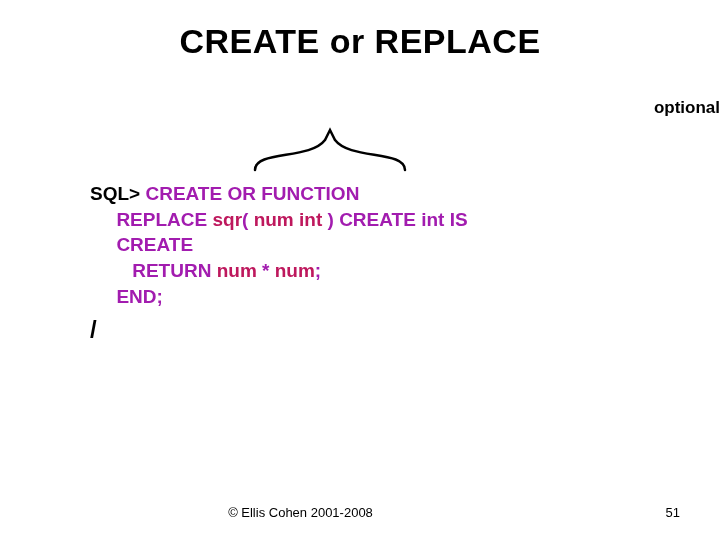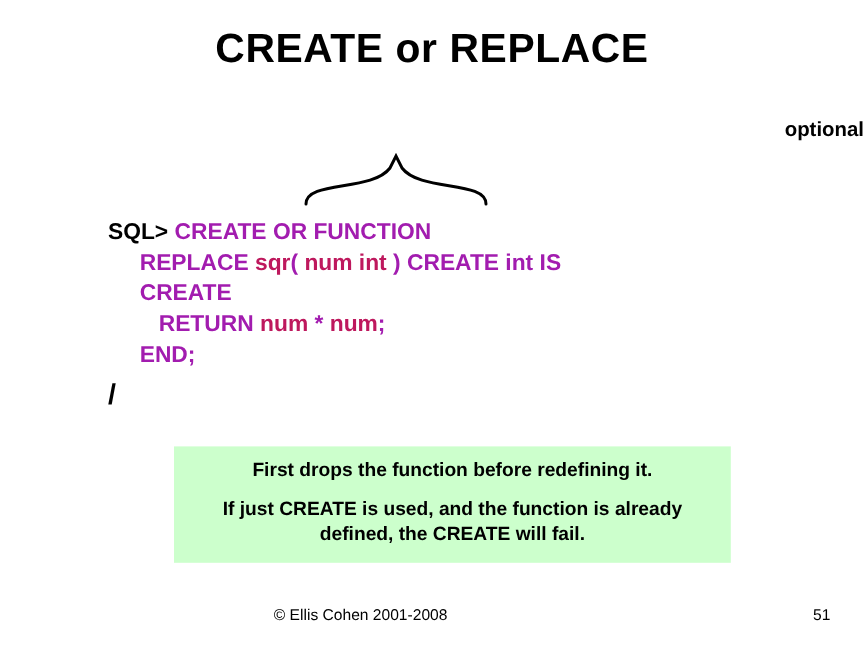--- a/index.html
+++ b/index.html
@@ -82,21 +82,21 @@
     position: absolute;
     bottom: 20px;
     left: 0;
     width: 601px;
     text-align: center;
     font-size: 13px;
   }
   .footer-page {
     position: absolute;
     bottom: 20px;
-    right: 28px;
+    right: 40px;
     font-size: 13px;
   }
 </style>
 </head>
 <body>
 
 <div class="slide">
 
   <div class="title">CREATE or REPLACE</div>
 
@@ -107,22 +107,17 @@
   </svg>
 
   <div class="code-block"><span class="prompt">SQL&gt;</span><span class="kw"> CREATE </span><span class="kw">OR FUNCTION</span>
 <span class="kw">     REPLACE </span><span class="red">sqr</span><span class="kw">( </span><span class="red">num</span><span class="kw"> </span><span class="red">int</span><span class="kw"> ) CREATE int IS</span>
 <span class="kw">     CREATE</span>
 <span class="kw">        RETURN </span><span class="red">num</span><span class="kw"> * </span><span class="red">num</span><span class="kw">;</span>
 <span class="kw">     END;</span></div>
 
   <div class="slash">/</div>
 
-  <div class="note-box">
-    <div>First drops the function before redefining it.</div>
-    <div class="note-gap"></div>
-    <div>If just CREATE is used, and the function is already defined, the CREATE will fail.</div>
-  </div>
 
   <div class="footer-copyright">© Ellis Cohen 2001-2008</div>
   <div class="footer-page">51</div>
 
 </div>
 
 </body></html>

